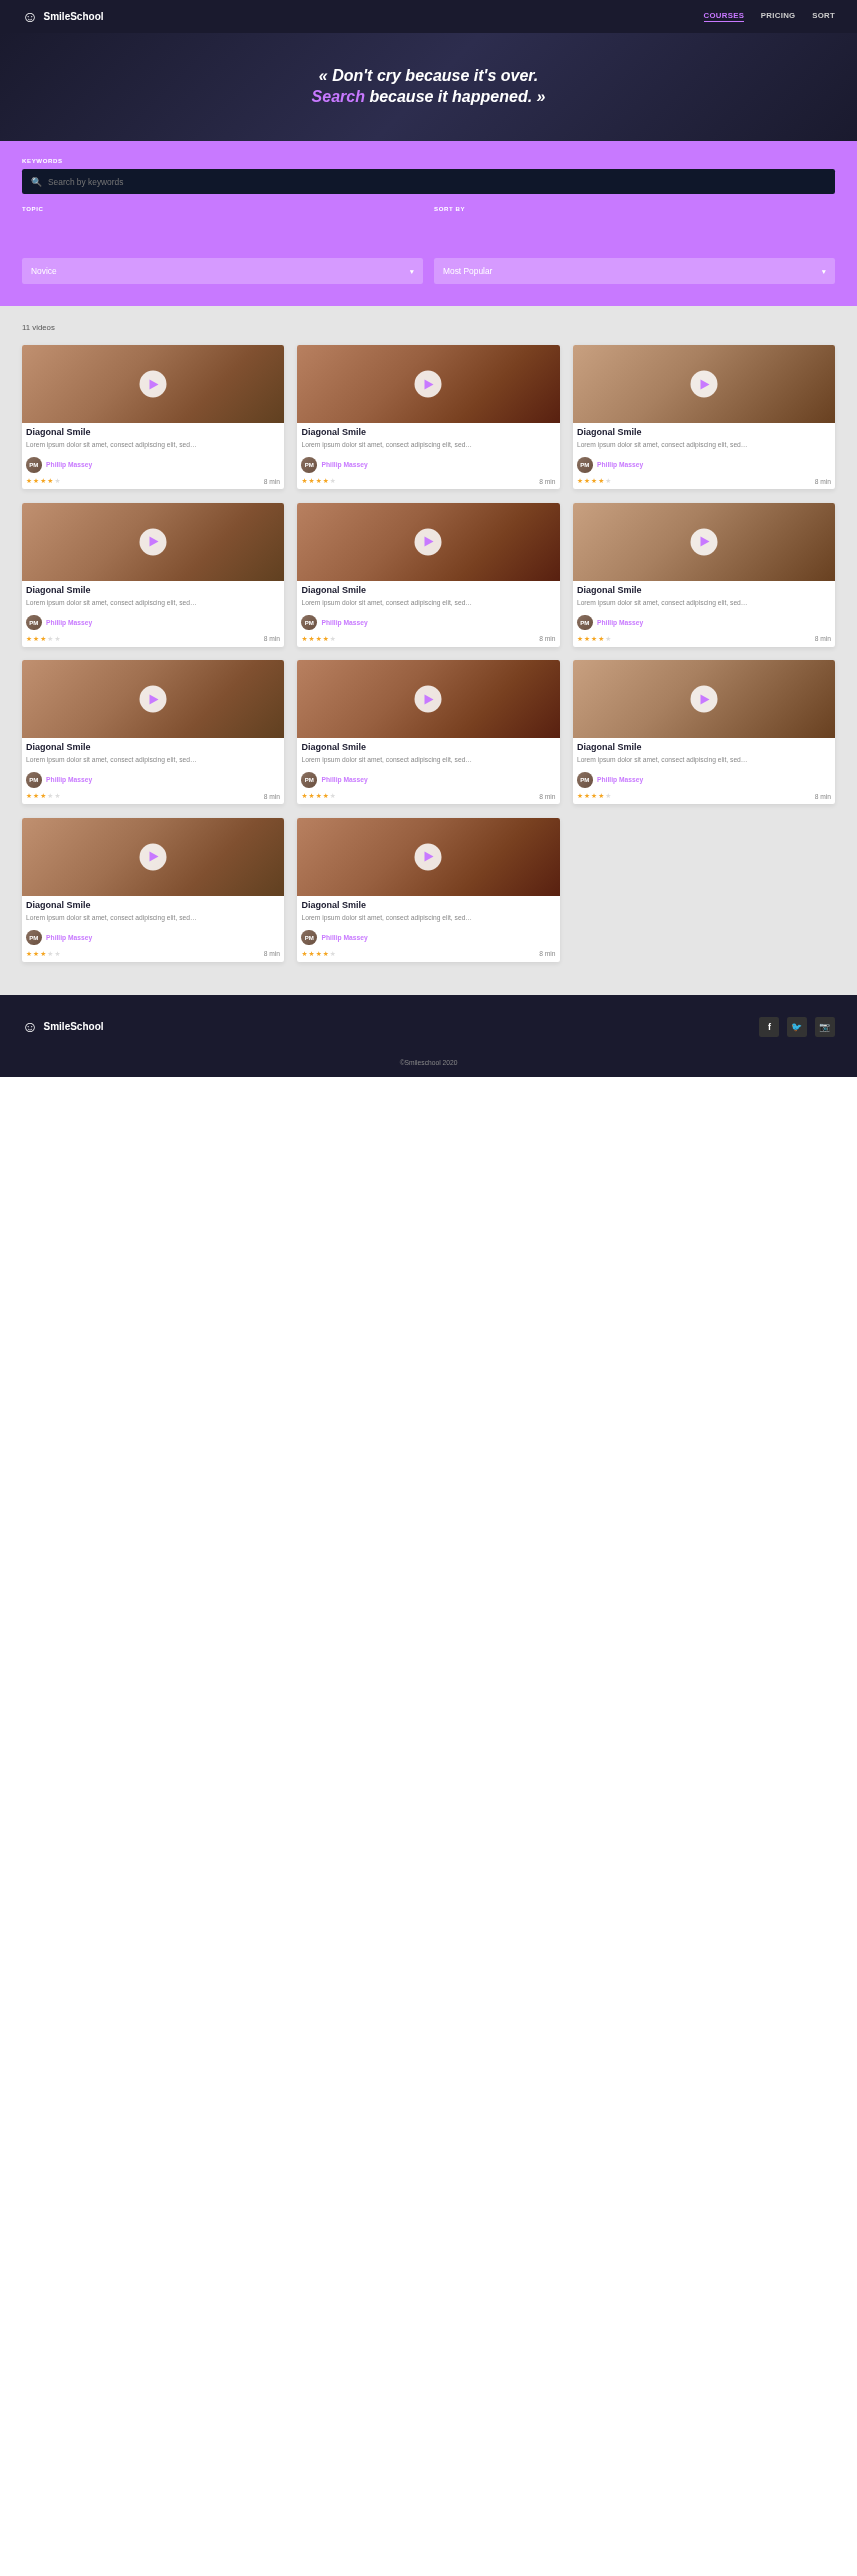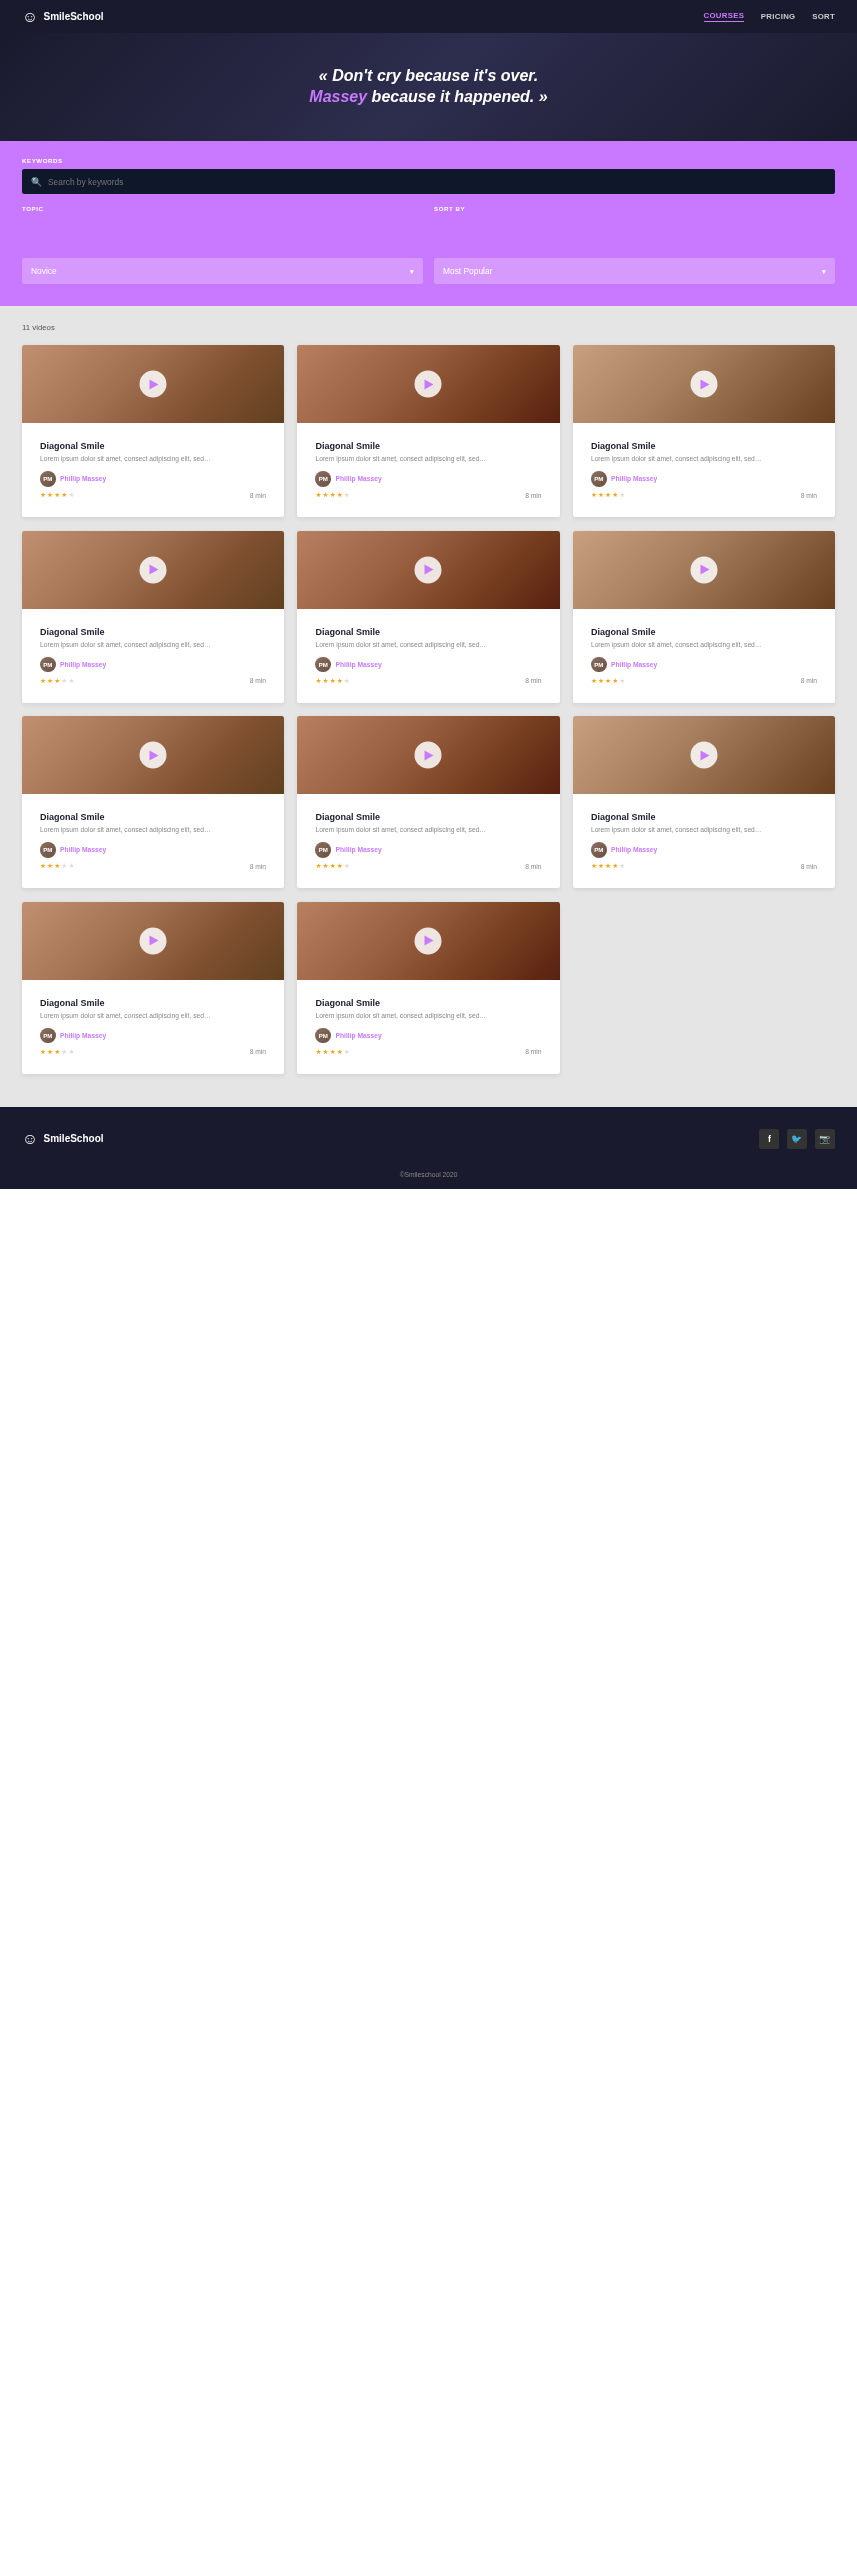--- a/index.html
+++ b/index.html
@@ -25,21 +25,20 @@
       color: #fff;
     }
     .logo-text {
       color: #fff;
       font-weight: 700;
       font-size: 10px;
     }
     .nav {
       display: flex;
       gap: 16.7px;
-      align-items: center;
     }
     .nav-item {
       color: #ccc;
       text-decoration: none;
       font-size: 7.8px;
       font-weight: 600;
       cursor: pointer;
       letter-spacing: 0.3px;
     }
     .nav-item.active {
@@ -195,21 +194,21 @@
     }
     .play-triangle {
       width: 0;
       height: 0;
       border-top: 5.6px solid transparent;
       border-bottom: 5.6px solid transparent;
       border-left: 9px solid #c879ff;
       margin-left: 1.7px;
     }
     .video-info {
-      padding: 18px;
+      padding: 4px;
     }
     .video-title {
       font-size: 9px;
       font-weight: 700;
       color: #1a1a2e;
       margin-bottom: 3.3px;
     }
     .video-desc {
       font-size: 6.7px;
       color: #888;
@@ -317,21 +316,21 @@
   <nav class="nav">
     <a class="nav-item active">COURSES</a>
     <a class="nav-item">PRICING</a>
     <a class="nav-item">SORT</a>
   </nav>
 </header>
 
 <section class="hero">
   <h1>
     <span>« Don't cry because it's over.</span><br>
-    <span class="smile-word">Massey</span><span> because it happened. »</span>
+    <span class="smile-word">Search</span><span> because it happened. »</span>
   </h1>
 </section>
 
 <section class="filter-section">
   <div class="filter-label">KEYWORDS</div>
   <div class="search-wrapper">
     <span class="search-icon-wrap">🔍</span>
     <input class="search-input" type="text" placeholder="Search by keywords" style="">
   </div>
   <div class="filter-row">

